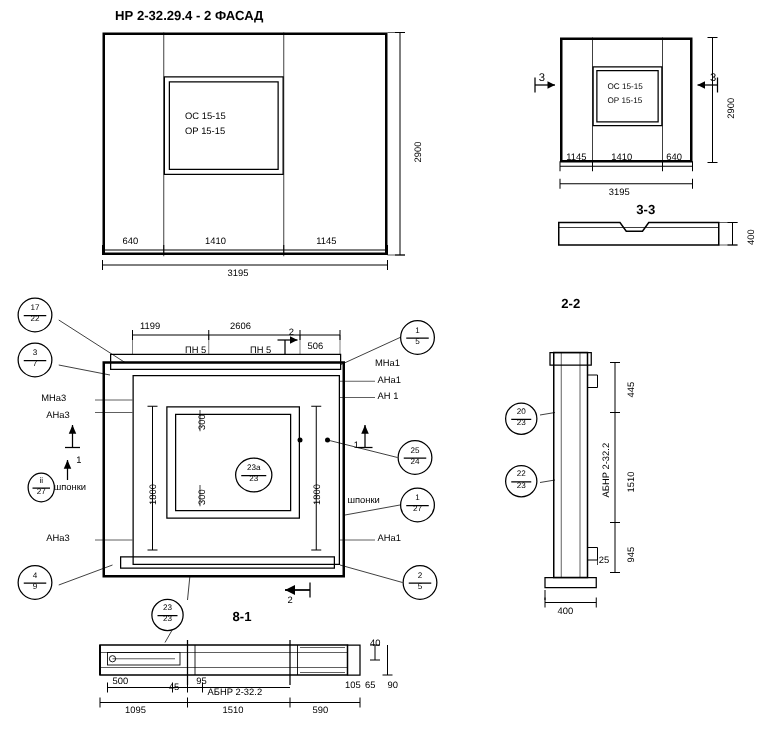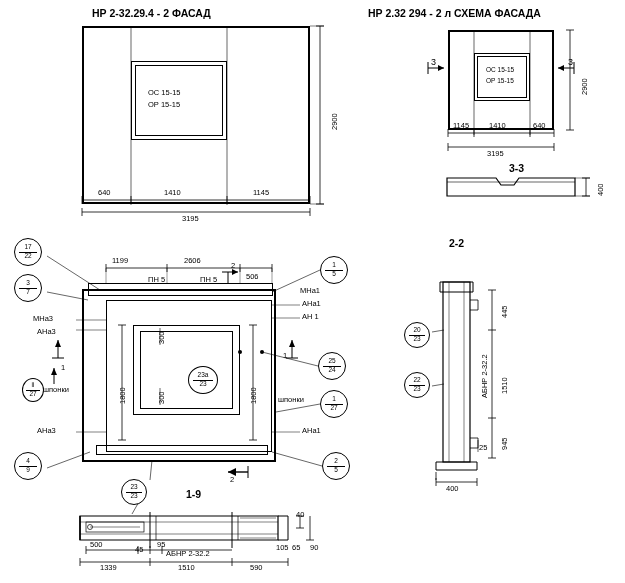--- a/index.html
+++ b/index.html
@@ -25,24 +25,23 @@
   svg{position:absolute;left:0;top:0;overflow:visible;}
   .dimtxt{position:absolute;font-size:7.5px;white-space:nowrap;}
   .rot{transform-origin:left top;}
 </style>
 </head>
 <body>
 
 <div class="wrap">
 
   <div class="t ttl" style="left:92px;top:8px;">НР 2-32.29.4 - 2 ФАСАД</div>
-  <div class="t ttl" style="left:368px;top:8px;">НР 2.32 294 - 2 л СХЕМА ФАСАДА</div>
   <div class="t ttl" style="left:509px;top:163px;">3-3</div>
   <div class="t ttl" style="left:449px;top:238px;">2-2</div>
-  <div class="t ttl" style="left:186px;top:489px;">1-9</div>
+  <div class="t ttl" style="left:186px;top:489px;">8-1</div>
 
   <div class="box2" style="left:82px;top:26px;width:228px;height:178px;"></div>
 
   <div class="box" style="left:131px;top:61px;width:96px;height:79px;"></div>
   <div class="box" style="left:135px;top:65px;width:88px;height:71px;"></div>
   <div class="t s" style="left:148px;top:89px;">ОС 15-15</div>
   <div class="t s" style="left:148px;top:101px;">ОР 15-15</div>
 
   <svg width="625" height="583">
 
@@ -349,21 +348,21 @@
     <line x1="296" y1="516" x2="304" y2="516" stroke="#000" stroke-width="0.8"></line>
     <line x1="296" y1="528" x2="304" y2="528" stroke="#000" stroke-width="0.8"></line>
     <line x1="310" y1="516" x2="310" y2="540" stroke="#000" stroke-width="0.8"></line>
     <line x1="306" y1="540" x2="314" y2="540" stroke="#000" stroke-width="0.8"></line>
 
     <line x1="140" y1="500" x2="132" y2="514" stroke="#000" stroke-width="0.6"></line>
   </svg>
   <div class="dimtxt xs" style="left:90px;top:540px;">500</div>
   <div class="dimtxt xs" style="left:119px;top:540px;padding-left:38px;">95</div>
   <div class="dimtxt xs" style="left:135px;top:545px;">45</div>
-  <div class="dimtxt xs" style="left:100px;top:563px;">1339</div>
+  <div class="dimtxt xs" style="left:100px;top:563px;">1095</div>
   <div class="dimtxt xs" style="left:178px;top:563px;">1510</div>
   <div class="dimtxt xs" style="left:250px;top:563px;">590</div>
   <div class="dimtxt xs" style="left:276px;top:543px;">105</div>
   <div class="dimtxt xs" style="left:292px;top:543px;">65</div>
   <div class="dimtxt xs" style="left:296px;top:510px;">40</div>
   <div class="dimtxt xs" style="left:310px;top:543px;">90</div>
   <div class="dimtxt xs" style="left:166px;top:549px;">АБНР 2-32.2</div>
   <div class="circ" style="left:121px;top:479px;width:26px;height:26px;">
     <span>23</span>
     <span class="div"></span>

